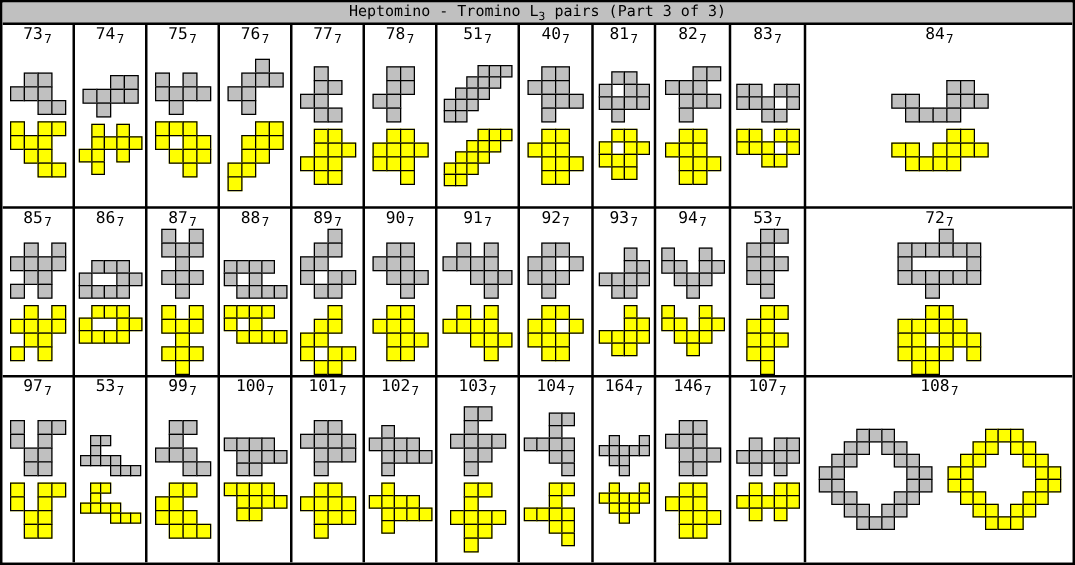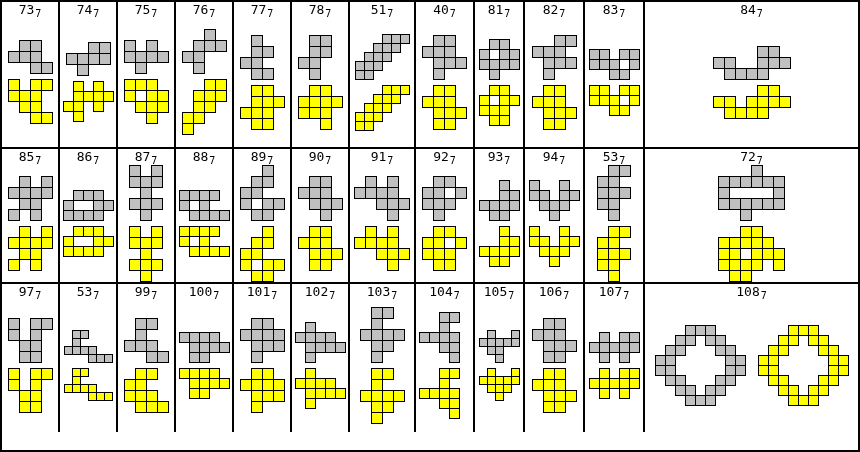--- a/index.html
+++ b/index.html
@@ -26,20 +26,23 @@
   .cell-label .sub{font-size:10px;vertical-align:-3px;margin-left:1px;}
   .shapes{flex:1;display:flex;flex-direction:column;align-items:center;justify-content:center;gap:5px;width:100%;}
   .shapes.side{flex-direction:row;justify-content:center;gap:12px;}
   .shape{position:relative;flex:none;}
   .sq{position:absolute;box-sizing:border-box;border:1px solid #000;}
 </style>
 </head>
 <body>
 
 <div id="frame">
+  <div id="titlebar">
+    <span>Heptomino - Tromino L</span><span class="sub">3</span><span> pairs (Part 3 of 3)</span>
+  </div>
   <div id="board">
       <div class="cell">
         <div class="cell-label"><span>73</span><span class="sub">7</span></div>
         <div class="shapes">
           <div class="shape" style="width: 45px; height: 34px;">
             <div class="sq" style="left: 11px; top: 0px; width: 12px; height: 12px; background: rgb(192, 192, 192);"></div>
             <div class="sq" style="left: 22px; top: 0px; width: 12px; height: 12px; background: rgb(192, 192, 192);"></div>
             <div class="sq" style="left: 0px; top: 11px; width: 12px; height: 12px; background: rgb(192, 192, 192);"></div>
             <div class="sq" style="left: 11px; top: 11px; width: 12px; height: 12px; background: rgb(192, 192, 192);"></div>
             <div class="sq" style="left: 22px; top: 11px; width: 12px; height: 12px; background: rgb(192, 192, 192);"></div>
@@ -954,21 +957,21 @@
             <div class="sq" style="left: 10px; top: 20px; width: 11px; height: 11px; background: rgb(255, 255, 0);"></div>
             <div class="sq" style="left: 20px; top: 20px; width: 11px; height: 11px; background: rgb(255, 255, 0);"></div>
             <div class="sq" style="left: 30px; top: 20px; width: 11px; height: 11px; background: rgb(255, 255, 0);"></div>
             <div class="sq" style="left: 20px; top: 30px; width: 11px; height: 11px; background: rgb(255, 255, 0);"></div>
             <div class="sq" style="left: 30px; top: 30px; width: 11px; height: 11px; background: rgb(255, 255, 0);"></div>
             <div class="sq" style="left: 30px; top: 40px; width: 11px; height: 11px; background: rgb(255, 255, 0);"></div>
           </div>
         </div>
       </div>
       <div class="cell">
-        <div class="cell-label"><span>105</span><span class="sub">7</span></div>
+        <div class="cell-label"><span>164</span><span class="sub">7</span></div>
         <div class="shapes">
           <div class="shape" style="width: 41px; height: 33px;">
             <div class="sq" style="left: 8px; top: 0px; width: 9px; height: 9px; background: rgb(192, 192, 192);"></div>
             <div class="sq" style="left: 32px; top: 0px; width: 9px; height: 9px; background: rgb(192, 192, 192);"></div>
             <div class="sq" style="left: 0px; top: 8px; width: 9px; height: 9px; background: rgb(192, 192, 192);"></div>
             <div class="sq" style="left: 8px; top: 8px; width: 9px; height: 9px; background: rgb(192, 192, 192);"></div>
             <div class="sq" style="left: 16px; top: 8px; width: 9px; height: 9px; background: rgb(192, 192, 192);"></div>
             <div class="sq" style="left: 24px; top: 8px; width: 9px; height: 9px; background: rgb(192, 192, 192);"></div>
             <div class="sq" style="left: 32px; top: 8px; width: 9px; height: 9px; background: rgb(192, 192, 192);"></div>
             <div class="sq" style="left: 8px; top: 16px; width: 9px; height: 9px; background: rgb(192, 192, 192);"></div>
@@ -984,21 +987,21 @@
             <div class="sq" style="left: 24px; top: 8px; width: 9px; height: 9px; background: rgb(255, 255, 0);"></div>
             <div class="sq" style="left: 32px; top: 8px; width: 9px; height: 9px; background: rgb(255, 255, 0);"></div>
             <div class="sq" style="left: 8px; top: 16px; width: 9px; height: 9px; background: rgb(255, 255, 0);"></div>
             <div class="sq" style="left: 16px; top: 16px; width: 9px; height: 9px; background: rgb(255, 255, 0);"></div>
             <div class="sq" style="left: 24px; top: 16px; width: 9px; height: 9px; background: rgb(255, 255, 0);"></div>
             <div class="sq" style="left: 16px; top: 24px; width: 9px; height: 9px; background: rgb(255, 255, 0);"></div>
           </div>
         </div>
       </div>
       <div class="cell">
-        <div class="cell-label"><span>106</span><span class="sub">7</span></div>
+        <div class="cell-label"><span>146</span><span class="sub">7</span></div>
         <div class="shapes">
           <div class="shape" style="width: 45px; height: 45px;">
             <div class="sq" style="left: 11px; top: 0px; width: 12px; height: 12px; background: rgb(192, 192, 192);"></div>
             <div class="sq" style="left: 22px; top: 0px; width: 12px; height: 12px; background: rgb(192, 192, 192);"></div>
             <div class="sq" style="left: 0px; top: 11px; width: 12px; height: 12px; background: rgb(192, 192, 192);"></div>
             <div class="sq" style="left: 11px; top: 11px; width: 12px; height: 12px; background: rgb(192, 192, 192);"></div>
             <div class="sq" style="left: 22px; top: 11px; width: 12px; height: 12px; background: rgb(192, 192, 192);"></div>
             <div class="sq" style="left: 11px; top: 22px; width: 12px; height: 12px; background: rgb(192, 192, 192);"></div>
             <div class="sq" style="left: 22px; top: 22px; width: 12px; height: 12px; background: rgb(192, 192, 192);"></div>
             <div class="sq" style="left: 33px; top: 22px; width: 12px; height: 12px; background: rgb(192, 192, 192);"></div>

